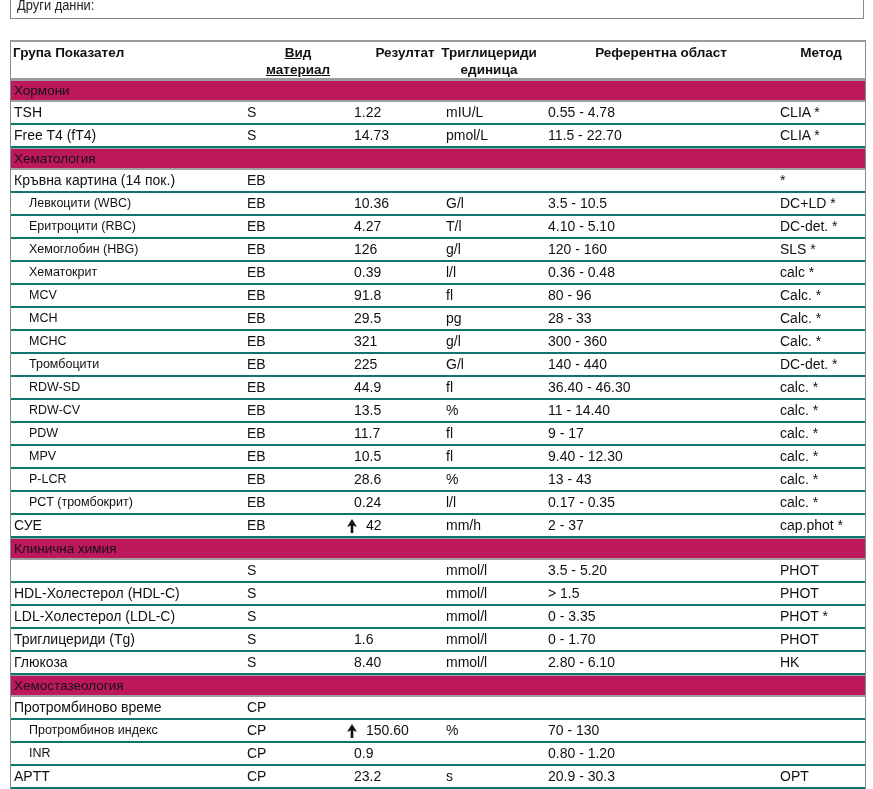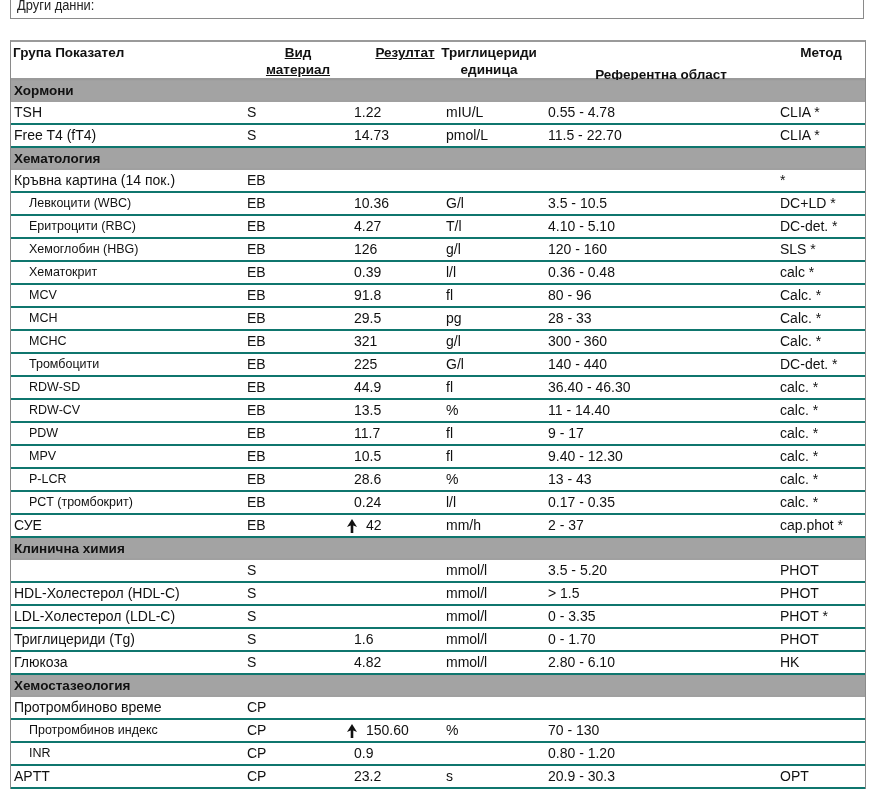--- a/index.html
+++ b/index.html
@@ -21,31 +21,31 @@
       border: 1px solid #8a8a8a; border-top: 2px solid #9a9a9a; box-sizing: border-box;
       background: #fff;
     }
     .hdr {
       position: relative; height: 36px; border-bottom: 2px solid #9a9a9a;
       font-weight: bold; font-size: 13.5px;
     }
     .hdr span { position: absolute; top: 2px; text-align: center; line-height: 17px; }
     .h-group { left: 2px; text-align: right; }
     .h-mat { left: 242px; width: 90px; text-decoration: underline; }
-    .h-res { left: 354px; width: 80px; text-decoration: underline; }
+    .h-res { left: 354px; width: 80px; }
     .h-unit { left: 428px; width: 100px; }
-    .h-ref { left: 560px; width: 180px; margin-top: 22px; }
+    .h-ref { left: 560px; width: 180px; }
     .h-meth { left: 770px; width: 80px; }
 
     .row {
       position: relative; height: 21px; border-bottom: 2px solid #0f766e;
       font-size: 14px; line-height: 21px;
     }
     .row.section {
-      background: #a3a3a3; font-weight: bold; font-size: 13.5px;
+      background: #be185d; font-weight: normal; font-size: 13.5px;
       border-bottom: 2px solid #a0a0a0; border-top: 1px solid #a0a0a0;
       height: 19px; line-height: 19px;
     }
     .row span { position: absolute; top: 0; white-space: nowrap; }
     .c-name { left: 3px; }
     .row.sub .c-name { left: 18px; font-size: 12.5px; }
     .c-mat { left: 236px; }
     .c-res { left: 343px; }
     .c-unit { left: 435px; }
     .c-ref { left: 537px; }
@@ -255,21 +255,21 @@
         <span class="c-name">Триглицериди (Tg)</span>
         <span class="c-mat">S</span>
         <span class="c-res">1.6</span>
         <span class="c-unit">mmol/l</span>
         <span class="c-ref">0 - 1.70</span>
         <span class="c-meth">PHOT</span>
       </div>
       <div class="row">
         <span class="c-name">Глюкоза</span>
         <span class="c-mat">S</span>
-        <span class="c-res">4.82</span>
+        <span class="c-res">8.40</span>
         <span class="c-unit">mmol/l</span>
         <span class="c-ref">2.80 - 6.10</span>
         <span class="c-meth">HK</span>
       </div>
       <div class="row section">
         <span class="c-name">Хемостазеология</span>
       </div>
       <div class="row">
         <span class="c-name">Протромбиново време</span>
         <span class="c-mat">CP</span>

